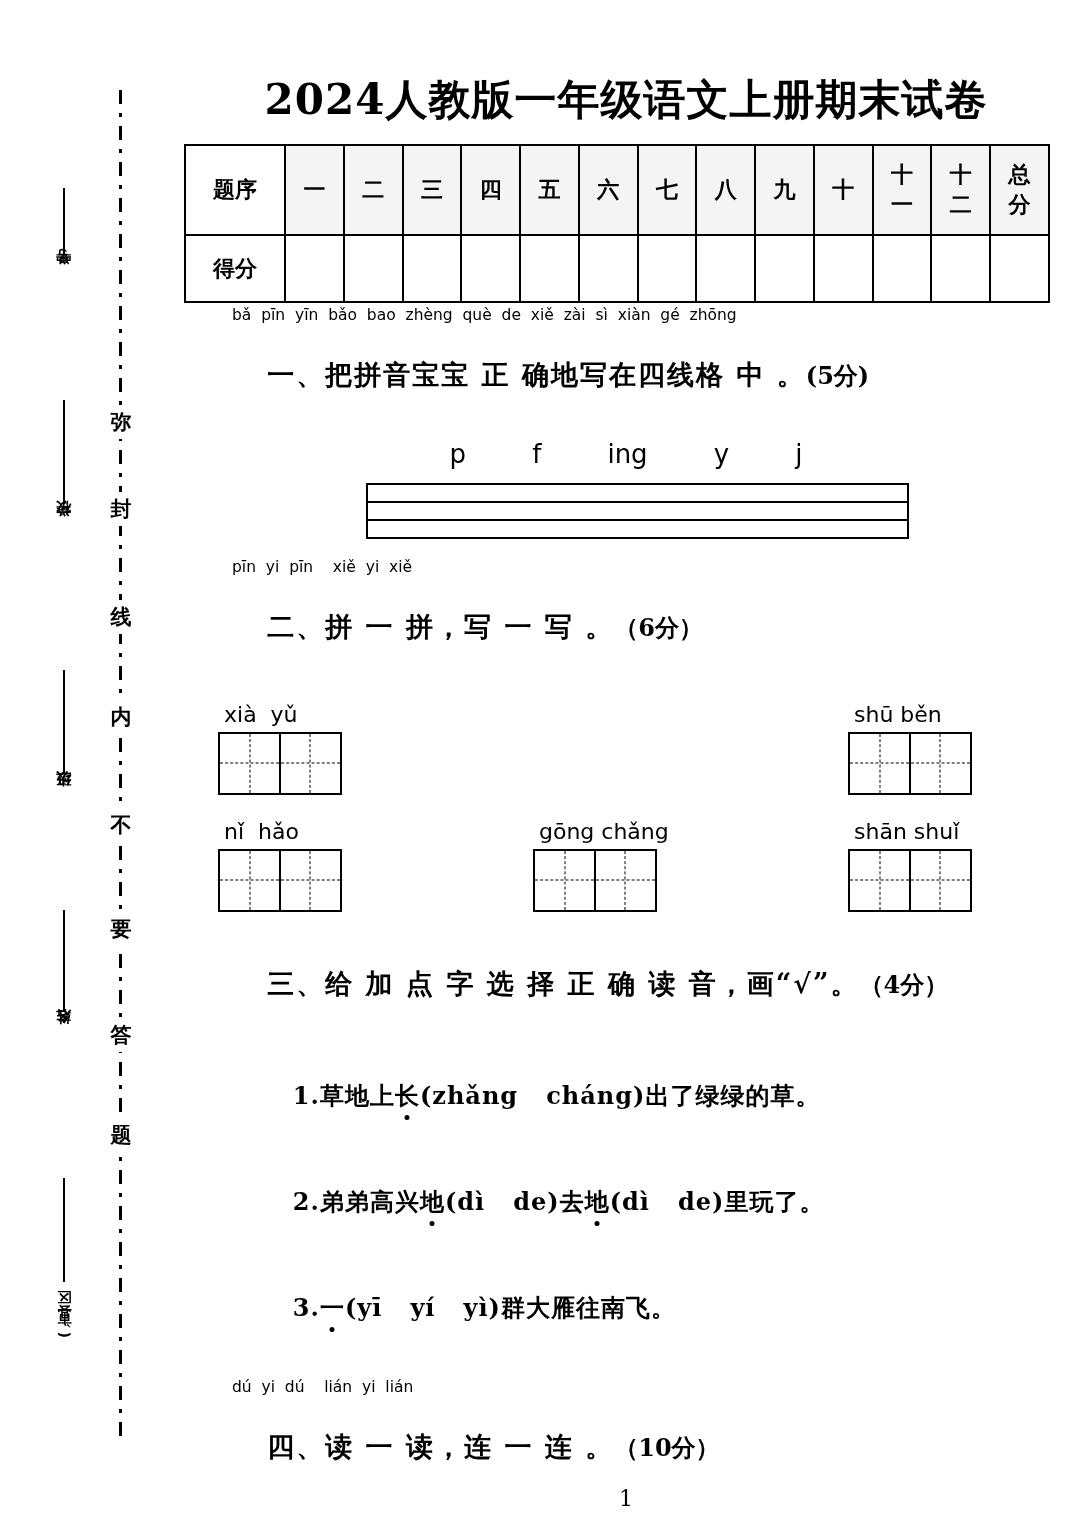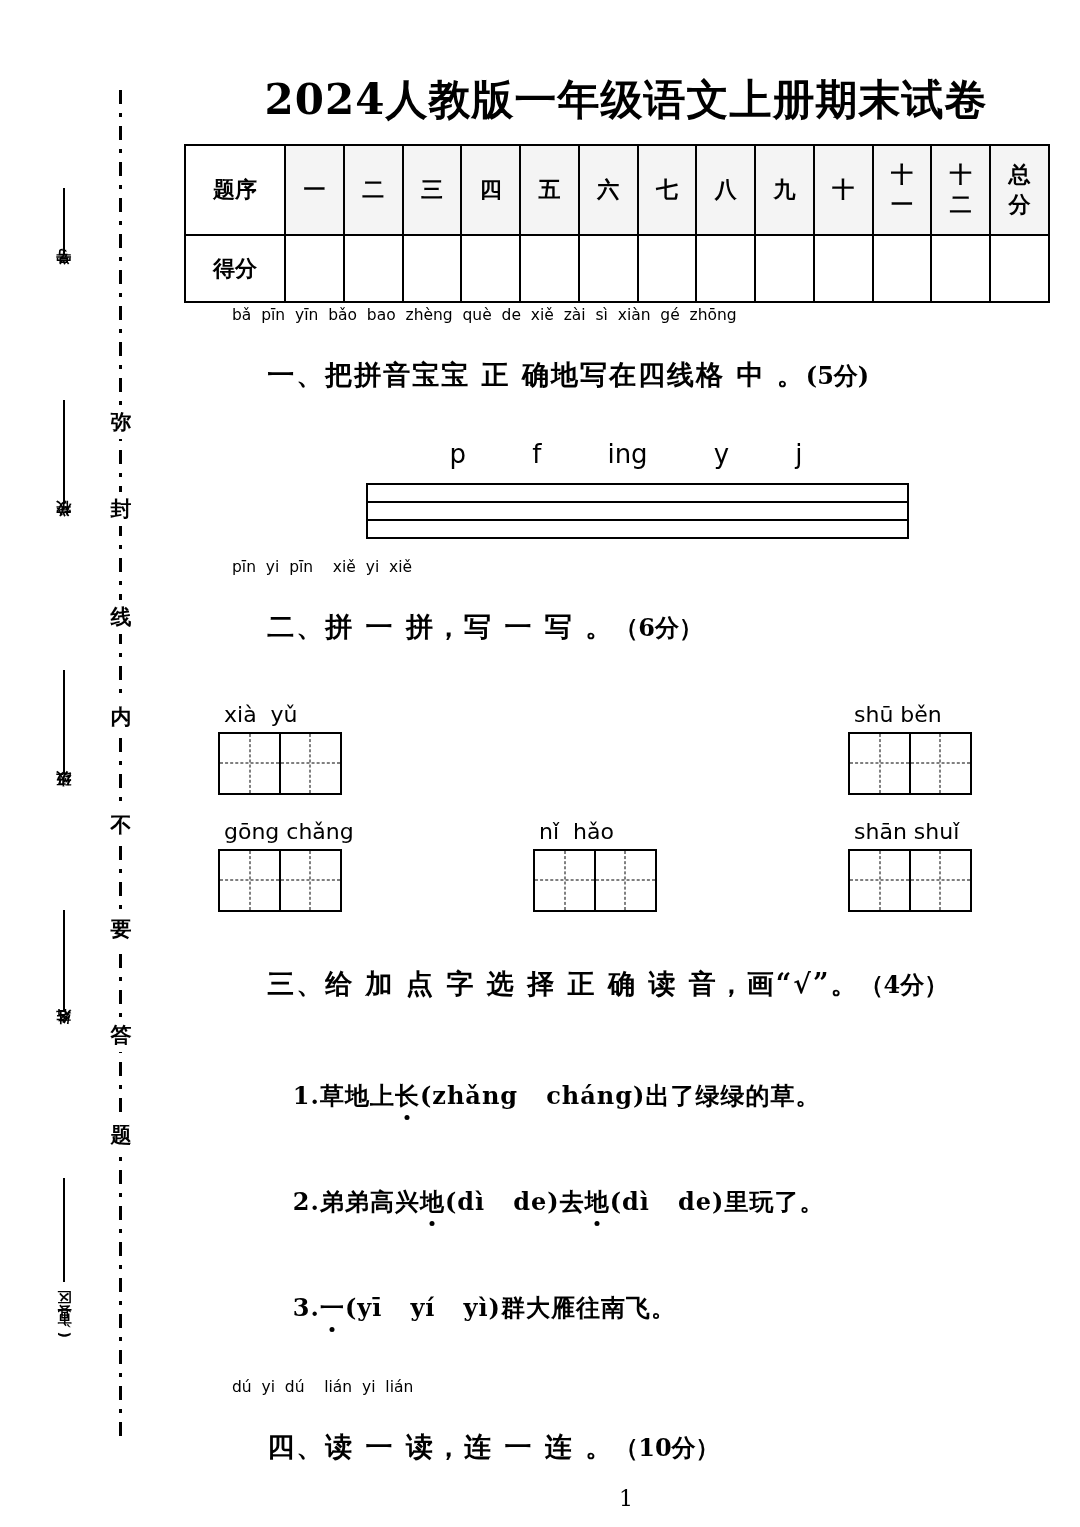--- a/index.html
+++ b/index.html
@@ -335,34 +335,34 @@
             <div class="box">
                 <span class="vline"></span>
                 <span class="hline"></span>
               </div>
           </div>
         </div>
       </div>
 
       <div class="wordgrid-row" style="margin-top:24px;">
         <div class="wordcell">
-          <span class="py">gōng chǎng</span>
+          <span class="py">nǐ  hǎo</span>
           <div class="tzg">
             <div class="box">
                 <span class="vline"></span>
                 <span class="hline"></span>
               </div>
             <div class="box">
                 <span class="vline"></span>
                 <span class="hline"></span>
               </div>
           </div>
         </div>
         <div class="wordcell">
-          <span class="py">nǐ  hǎo</span>
+          <span class="py">gōng chǎng</span>
           <div class="tzg">
             <div class="box">
                 <span class="vline"></span>
                 <span class="hline"></span>
               </div>
             <div class="box">
                 <span class="vline"></span>
                 <span class="hline"></span>
               </div>
           </div>

